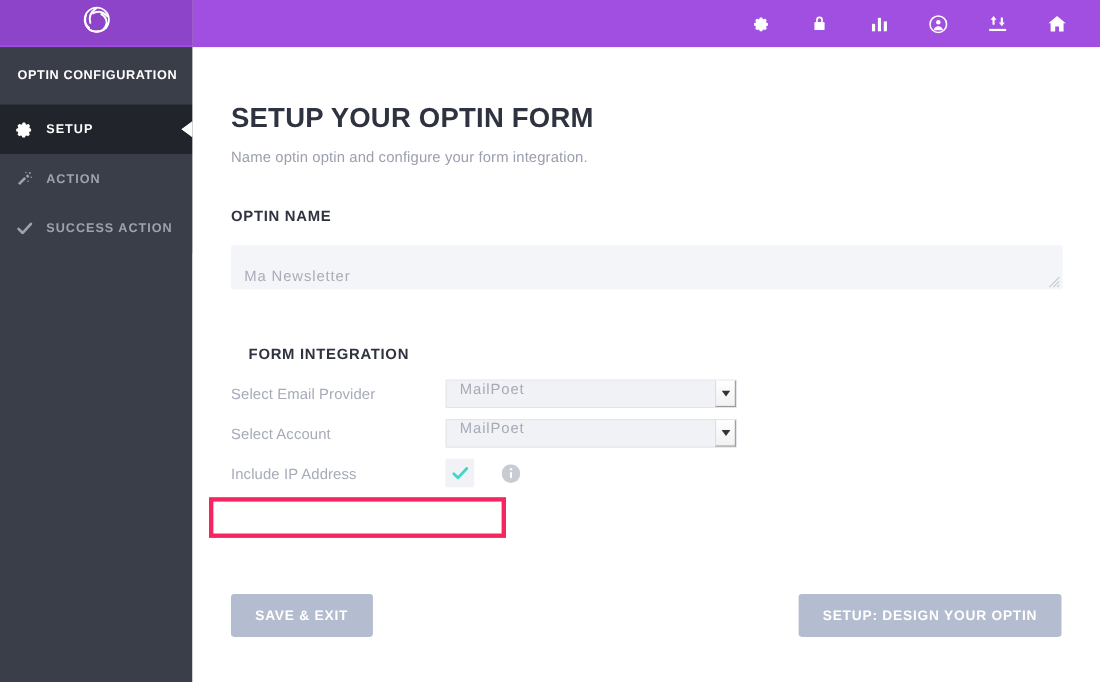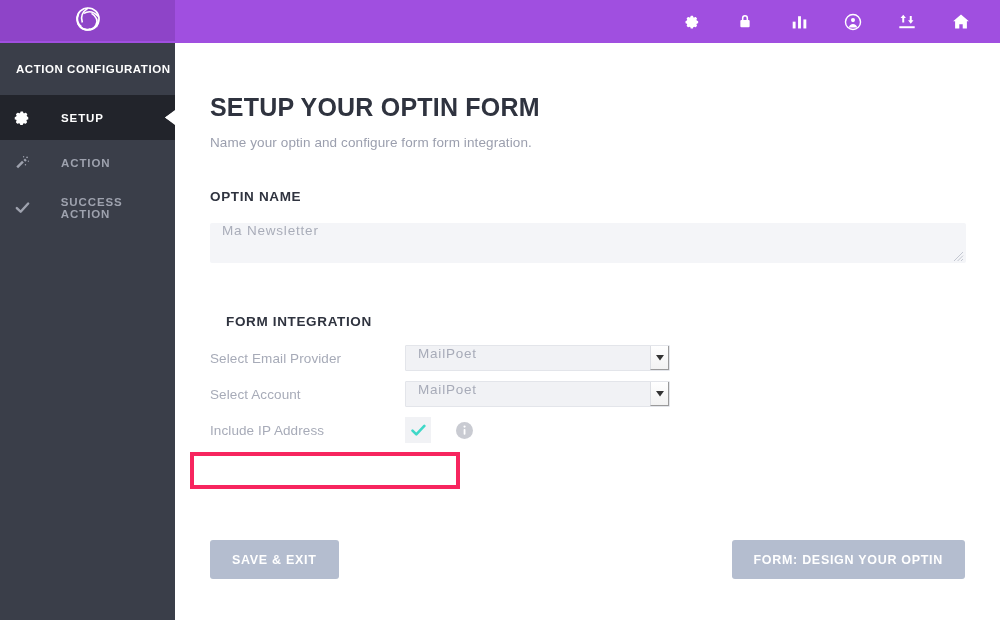--- a/index.html
+++ b/index.html
@@ -76,21 +76,20 @@
     background: #3a3e49;
   }
   .nav-item {
     position: relative;
     height: 45px;
     display: flex;
     align-items: center;
     padding-left: 14px;
     cursor: pointer;
     background: #3a3e49;
-    gap: 19px;
   }
   .nav-item.active {
     background: #22242b;
   }
   .nav-item.active .nav-notch {
     position: absolute;
     right: 0;
     top: 0;
     width: 16px;
     height: 45px;
@@ -145,21 +144,21 @@
     margin-top: 19px;
     width: 756px;
     height: 40px;
     background: #f4f5f8;
     border: none;
     border-radius: 2px;
   }
   .name-textarea-text {
     position: absolute;
     left: 12px;
-    top: 0;
+    top: 20px;
     font-size: 13.5px;
     color: #a9adb9;
     letter-spacing: 0.8px;
   }
   .resize-grip {
     position: absolute;
     right: 2px;
     bottom: 1px;
     width: 12px;
     height: 12px;
@@ -282,21 +281,21 @@
             <path d="M25.6 25.2 C 27.6 19, 26 13, 20 9.6 "></path>
             <path d="M14.4 28.3 C 20.5 28.6, 25.2 25.3, 26.3 19 "></path>
             <path d="M4.7 21.3 C 7.3 26.8, 12.4 29.2, 18.6 27.4 "></path>
             <path d="M5.1 10.2 C 2.9 15.6, 3.6 21, 8.4 24.7 "></path>
           </g>
         </svg>
       </span>
     </div>
     <div class="sidebar-logo-rule"></div>
 
-    <div class="sidebar-title">ACTION CONFIGURATION</div>
+    <div class="sidebar-title">OPTIN CONFIGURATION</div>
 
     <div class="nav-item active">
       <span class="nav-icon">
         <svg width="16" height="16" viewBox="0 0 24 24" fill="#ffffff">
           <path d="M12 8.2a3.8 3.8 0 1 0 0 7.6 3.8 3.8 0 0 0 0-7.6zm0 5.9a2.1 2.1 0 1 1 0-4.2 2.1 2.1 0 0 1 0 4.2z"></path>
           <path d="M21.3 13.6l-1.7-.5a7.8 7.8 0 0 0-.6-1.5l.9-1.5a.6.6 0 0 0-.1-.8l-1.9-1.9a.6.6 0 0 0-.8-.1l-1.5.9a7.8 7.8 0 0 0-1.5-.6l-.5-1.7a.6.6 0 0 0-.6-.5h-2.7a.6.6 0 0 0-.6.5l-.5 1.7a7.8 7.8 0 0 0-1.5.6l-1.5-.9a.6.6 0 0 0-.8.1L3.1 9.3a.6.6 0 0 0-.1.8l.9 1.5a7.8 7.8 0 0 0-.6 1.5l-1.7.5a.6.6 0 0 0-.5.6v2.7a.6.6 0 0 0 .5.6l1.7.5c.15.52.35 1.02.6 1.5l-.9 1.5a.6.6 0 0 0 .1.8l1.9 1.9a.6.6 0 0 0 .8.1l1.5-.9c.48.25.98.45 1.5.6l.5 1.7a.6.6 0 0 0 .6.5h2.7a.6.6 0 0 0 .6-.5l.5-1.7c.52-.15 1.02-.35 1.5-.6l1.5.9a.6.6 0 0 0 .8-.1l1.9-1.9a.6.6 0 0 0 .1-.8l-.9-1.5c.25-.48.45-.98.6-1.5l1.7-.5a.6.6 0 0 0 .5-.6v-2.7a.6.6 0 0 0-.5-.6z" transform="translate(0,-3.2) scale(1,1)"></path>
         </svg>
       </span>
       <span class="nav-label">SETUP</span>
       <svg class="nav-notch" width="16" height="45" viewBox="0 0 16 45">
@@ -372,21 +371,21 @@
     <div class="header-icon">
       <svg width="18" height="17" viewBox="0 0 22 20" fill="#ffffff">
         <path d="M11 1.4L1.4 9.6h2.4V18.6h5.1v-5.3h4.2v5.3h5.1V9.6h2.4z"></path>
       </svg>
     </div>
   </div>
 
   <div class="main">
 
     <h1 class="page-title">SETUP YOUR OPTIN FORM</h1>
-    <p class="page-subtitle">Name your optin and configure form form integration.</p>
+    <p class="page-subtitle">Name optin optin and configure your form integration.</p>
 
     <div class="section-heading optin-name-heading">OPTIN NAME</div>
 
     <div class="name-textarea">
       <span class="name-textarea-text">Ma Newsletter</span>
       <svg class="resize-grip" width="12" height="12" viewBox="0 0 12 12">
         <g stroke="#c3c7d1" stroke-width="1">
           <line x1="11" y1="2" x2="2" y2="11"></line>
           <line x1="11" y1="5.6" x2="5.6" y2="11"></line>
           <line x1="11" y1="9" x2="9" y2="11"></line>
@@ -435,17 +434,17 @@
           <rect x="8.1" y="7.4" width="1.9" height="6.2" rx="0.8" fill="#ffffff"></rect>
           <circle cx="9.05" cy="4.8" r="1.2" fill="#ffffff"></circle>
         </svg>
       </div>
     </div>
 
     <div class="highlight-box"></div>
 
     <div class="button-row">
       <button class="btn">SAVE &amp; EXIT</button>
-      <button class="btn">FORM: DESIGN YOUR OPTIN</button>
+      <button class="btn">SETUP: DESIGN YOUR OPTIN</button>
     </div>
 
   </div>
 </div>
 
 </body></html>

